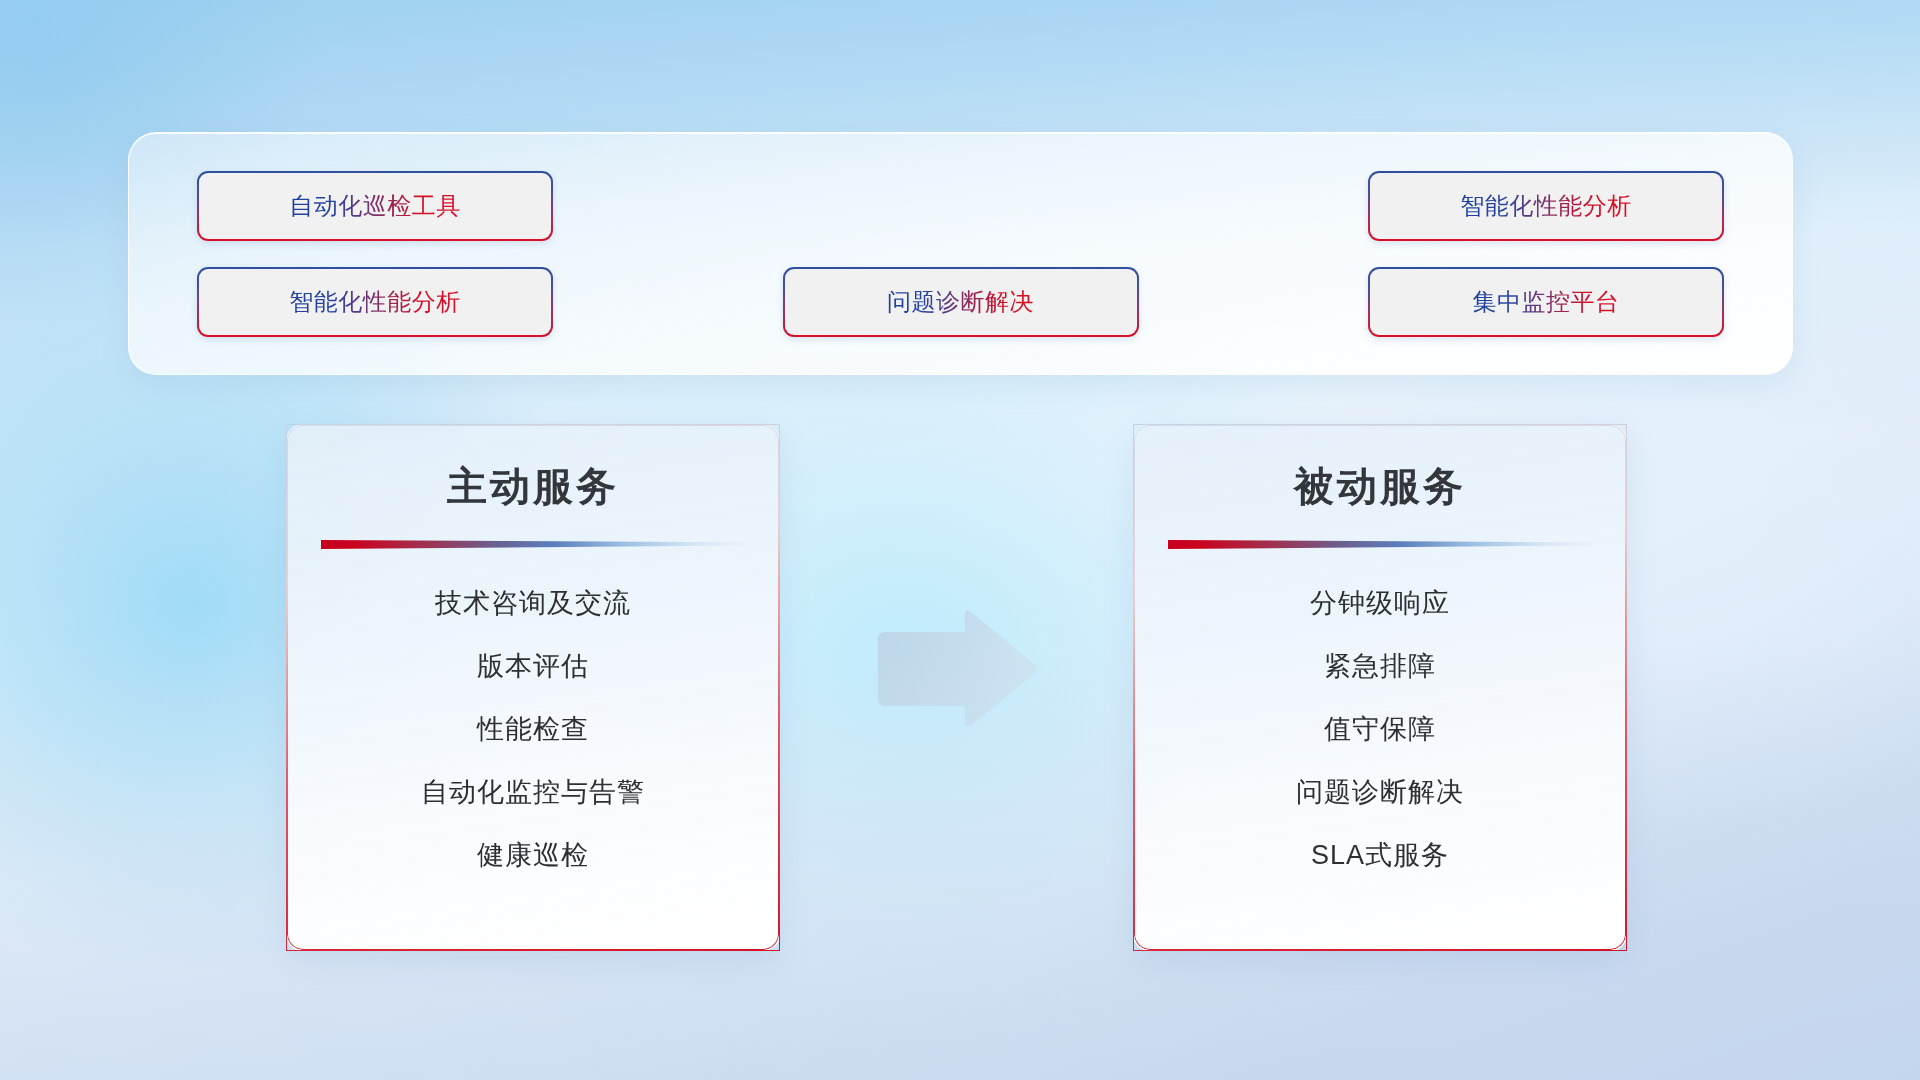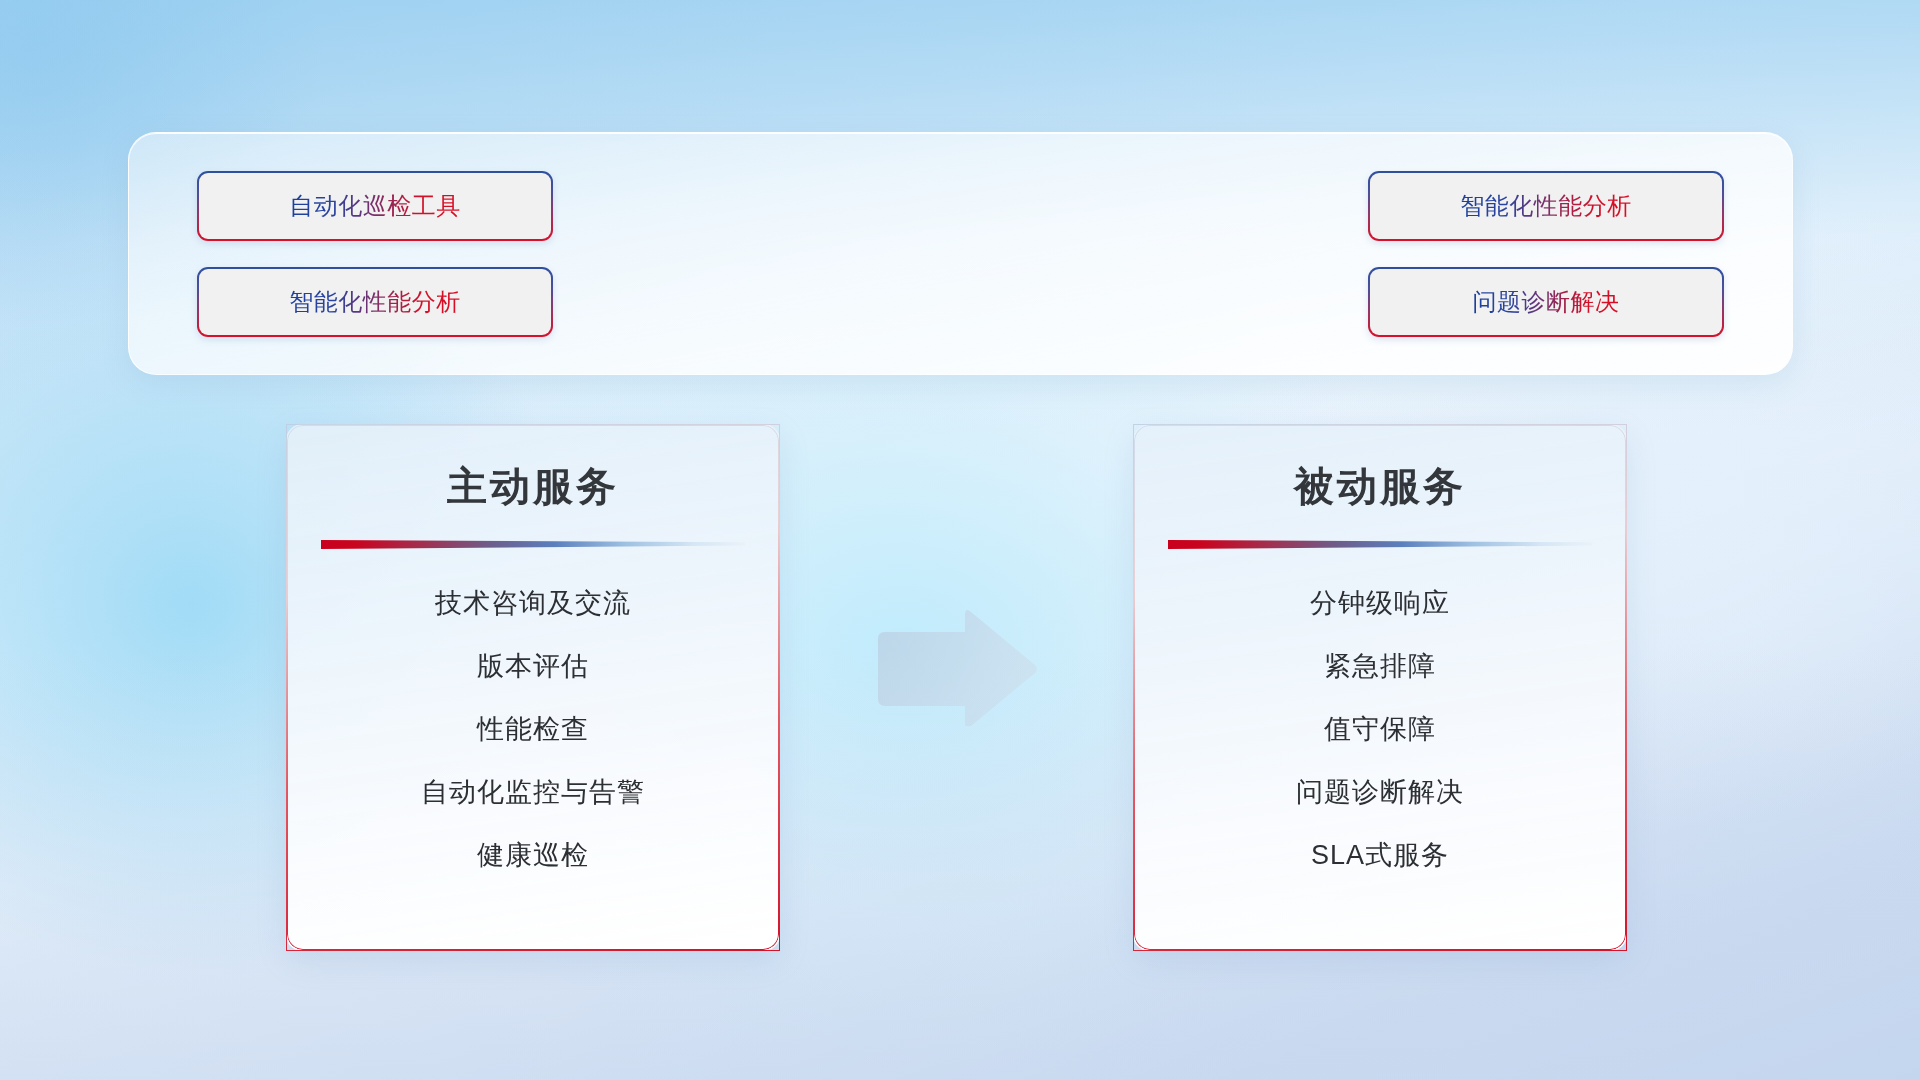--- a/index.html
+++ b/index.html
@@ -171,20 +171,25 @@
     <div class="tag">
       <div class="tag-inner">
         <span class="tag-label">智能化性能分析</span>
       </div>
     </div>
     <div class="tag">
       <div class="tag-inner">
         <span class="tag-label">问题诊断解决</span>
       </div>
     </div>
+    <div class="tag">
+      <div class="tag-inner">
+        <span class="tag-label">集中监控平台</span>
+      </div>
+    </div>
   </div>
 
 </div>
 
 <div class="card" id="card-left">
   <div class="card-frame"></div>
   <div class="card-title">主动服务</div>
   <div class="card-divider">
     <div class="tri"></div>
   </div>

